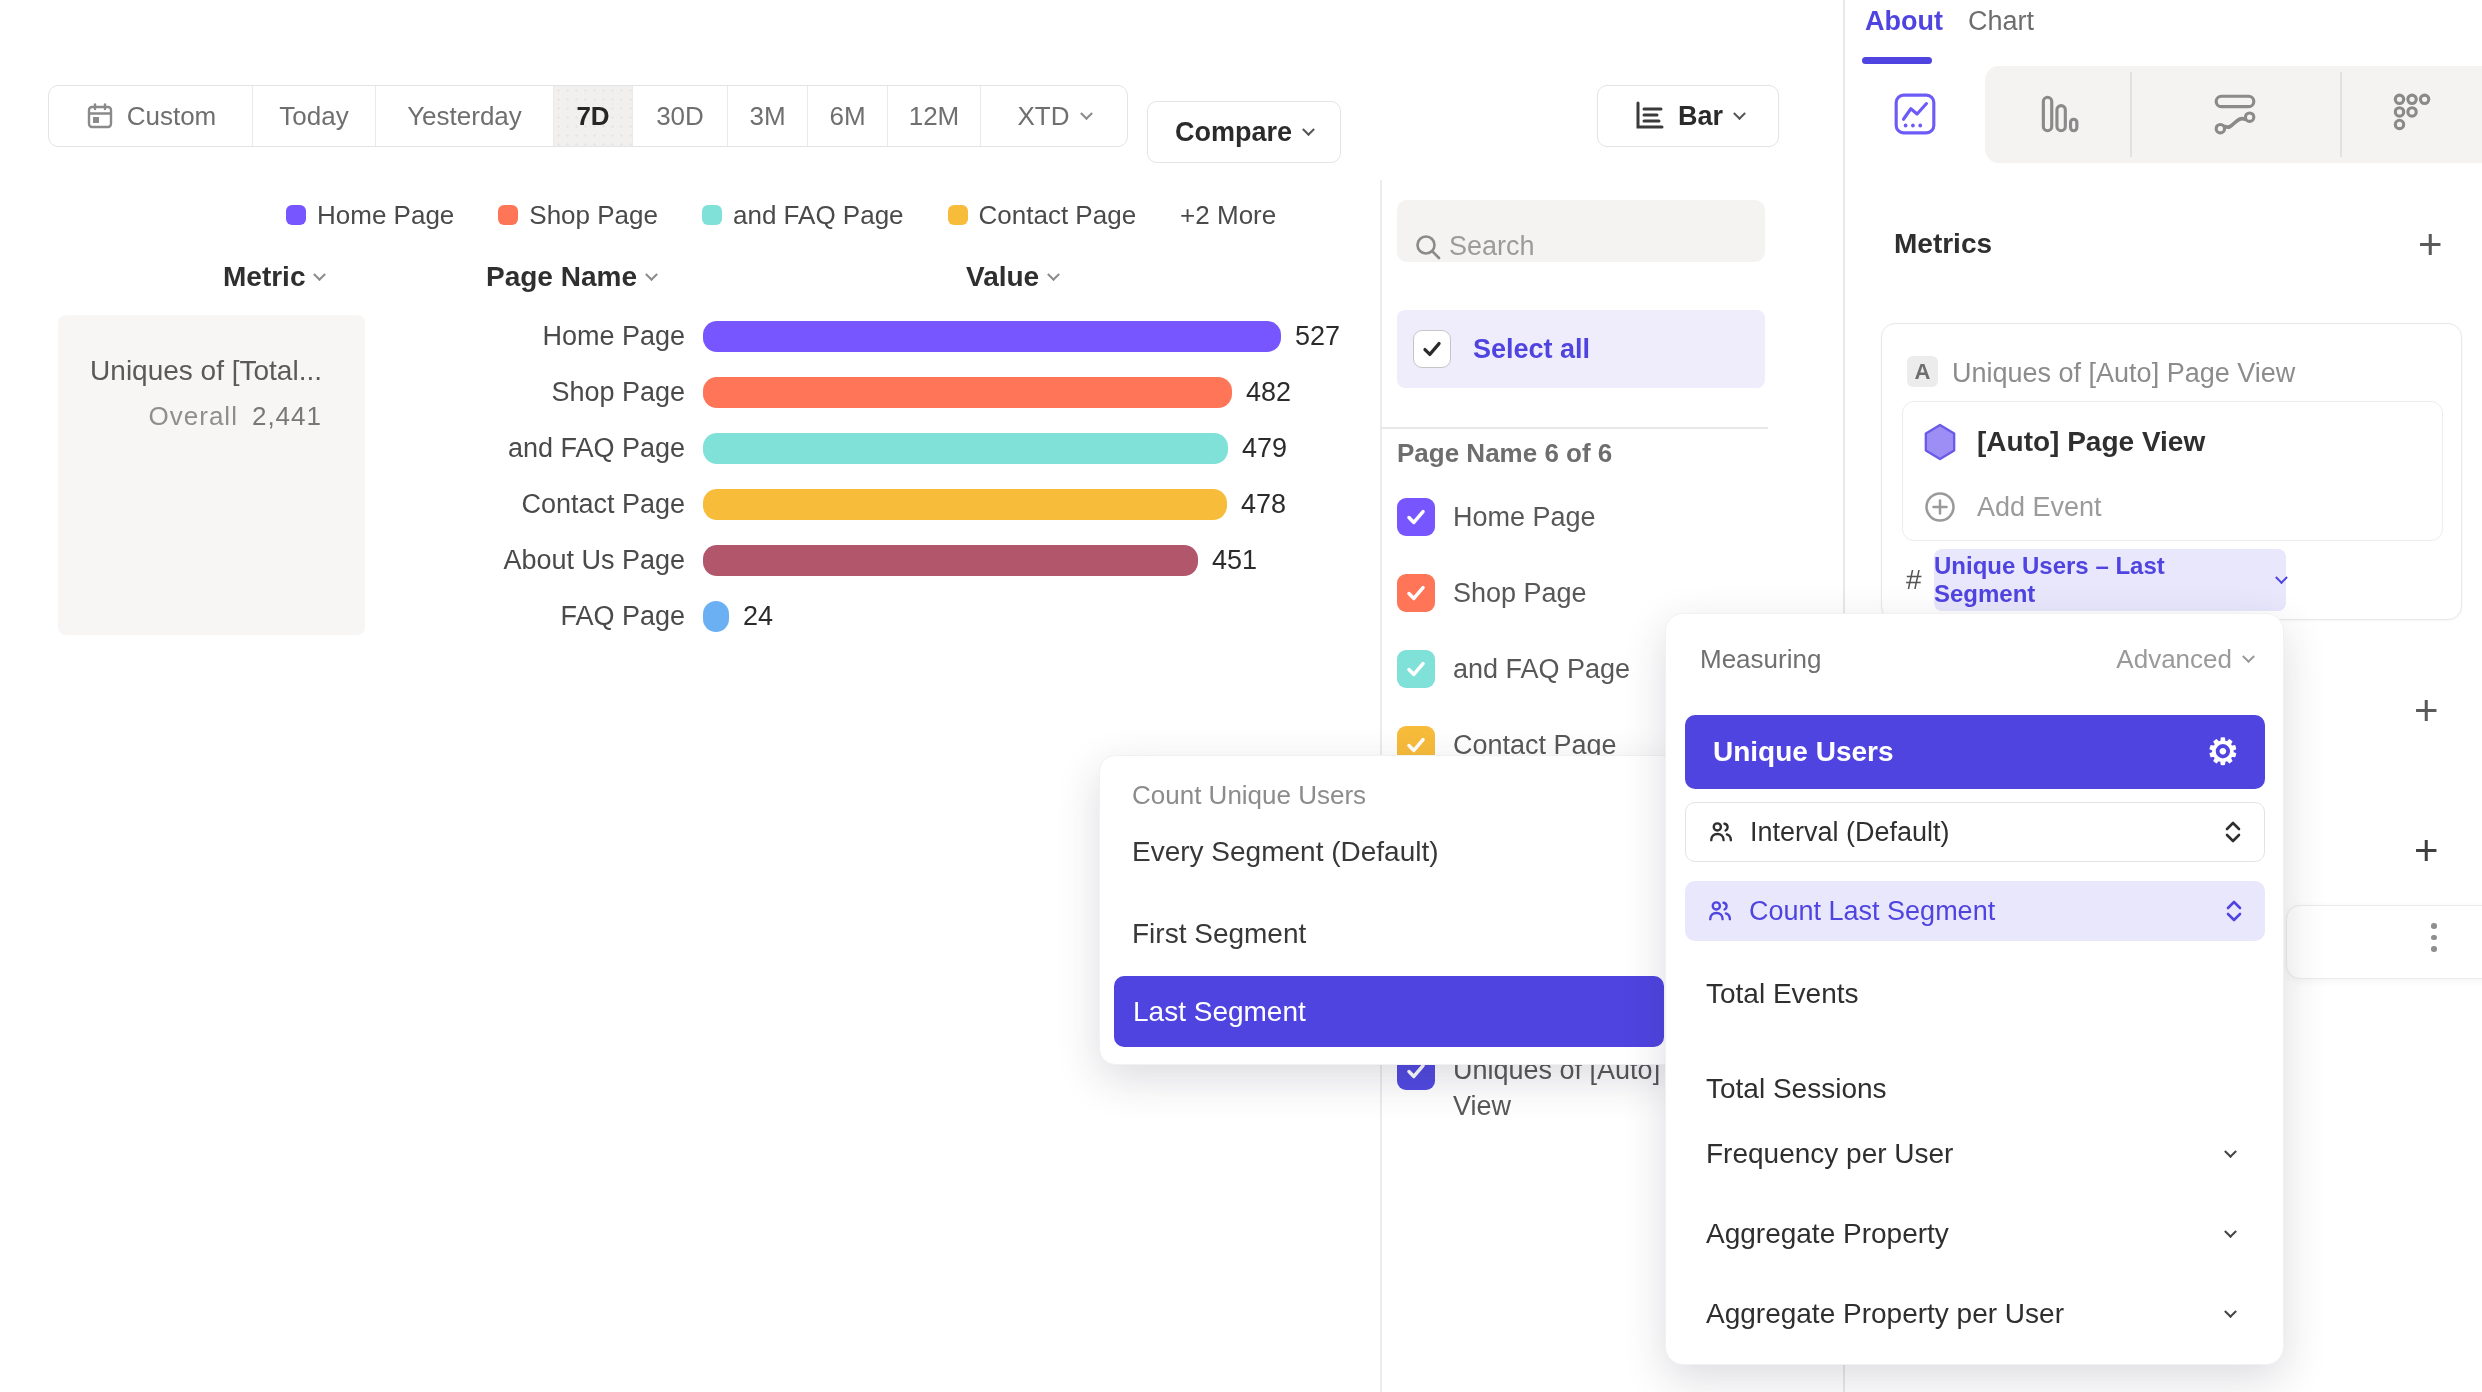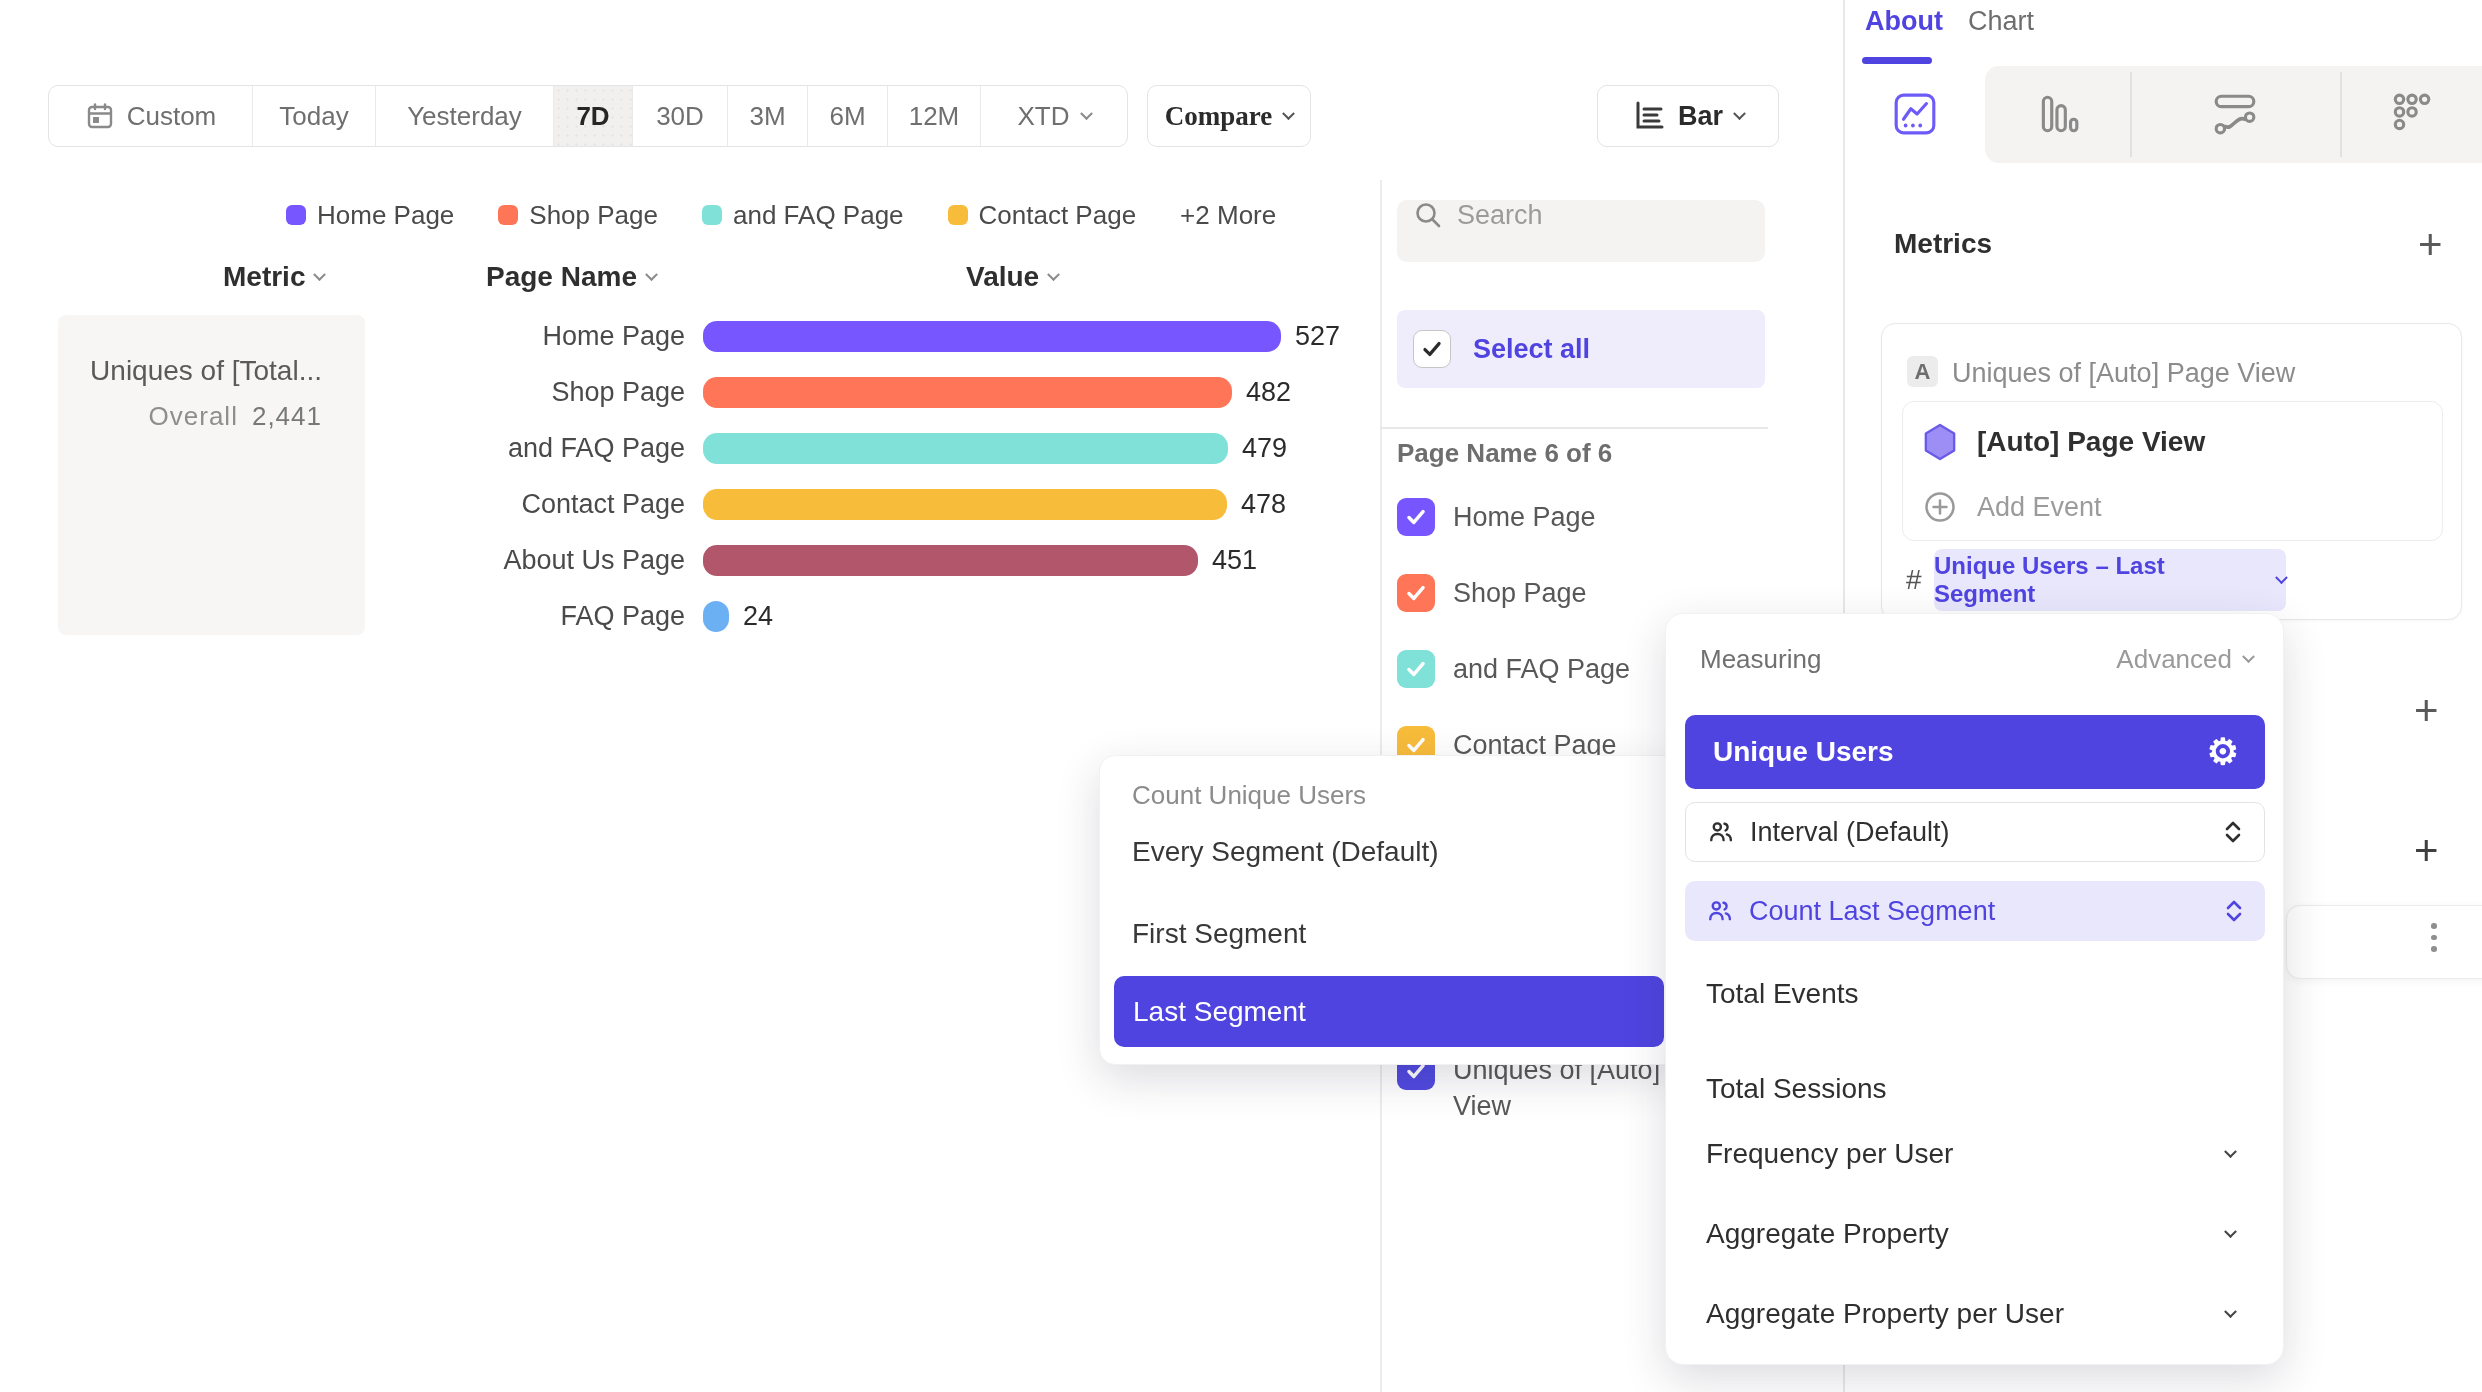--- a/index.html
+++ b/index.html
@@ -31,21 +31,21 @@
   #metric-box .l2 b { color:#787878; font-weight:400; margin-left:14px; }
   
   #bar-rows { left:0; top:308px; width:1380px; }
   .brow { height:56px; display:flex; align-items:center; }
   .brow .blabel { width:685px; text-align:right; font-size:27px; color:#4a4a4a; }
   .bbar { height:31px; border-radius:14px; margin-left:18px; }
   .bval { margin-left:14px; font-size:27px; color:#2b2b2b; }
   
   .vline { width:1.5px; background:#ececec; }
   
-  #search-box { left:1397px; top:200px; width:368px; height:62px; border-radius:10px; background:#f4f3f2; display:flex; align-items:flex-start; padding:0 16px; gap:14px; }
+  #search-box { left:1397px; top:200px; width:368px; height:62px; border-radius:10px; background:#f4f3f2; display:flex; align-items:flex-end; padding:0 16px; gap:6px; }
   #search-box input { border:none; outline:none; background:transparent; font-size:27px; color:#555; width:260px; font-family:inherit; }
   #search-box input::placeholder { color:#9b9b9b; }
   #select-all { left:1397px; top:310px; width:368px; height:78px; border-radius:8px; background:#efedfc; display:flex; align-items:center; padding:0 16px; gap:22px; cursor:pointer; }
   #select-all .cb { background:#fff; border:1.5px solid #c6c6c6; }
   #select-all .lbl { font-size:27px; font-weight:700; color:#4f44e0; }
   .cb { width:38px; height:38px; border-radius:9px; display:flex; align-items:center; justify-content:center; flex:none; }
   .cb svg { width:26px; height:26px; }
   .fitem { position:absolute; left:1397px; display:flex; align-items:flex-start; gap:18px; cursor:pointer; }
   .fitem .lbl { font-size:27px; color:#585858; line-height:38px; }
   #group-label { left:1397px; top:438px; font-size:26px; font-weight:700; color:#6e6e6e; }
@@ -118,21 +118,21 @@
     </div>
     <div class="seg" style="width: 93px;">
       <span>12M</span>
     </div>
     <div class="seg" style="width: 146px;">
       <span>XTD</span>
       <span class="chev chev-sm" style="color: rgb(138, 138, 138);"></span>
     </div>
   </div>
 
-<div class="abs btn" style="left:1147px; top:85px; width:164px; height:62px;font-family:Liberation Serif, serif;">
+<div class="abs btn" style="left:1147px; top:101px; width:194px; height:62px;">
   <span>Compare</span>
   <span class="chev chev-sm" style="color:#555;"></span>
 </div>
 
 <div class="abs btn" style="left:1597px; top:85px; width:182px; height:62px;">
   <span style="display:flex;">
     <svg width="34" height="32" viewBox="0 0 34 32">
         <path d="M6,3 V27 H30" fill="none" stroke="#3a3a3a" stroke-width="3" stroke-linecap="round"></path>
         <line x1="12" y1="9" x2="29" y2="9" stroke="#3a3a3a" stroke-width="3" stroke-linecap="round"></line>
         <line x1="12" y1="15" x2="25" y2="15" stroke="#3a3a3a" stroke-width="3" stroke-linecap="round"></line>

